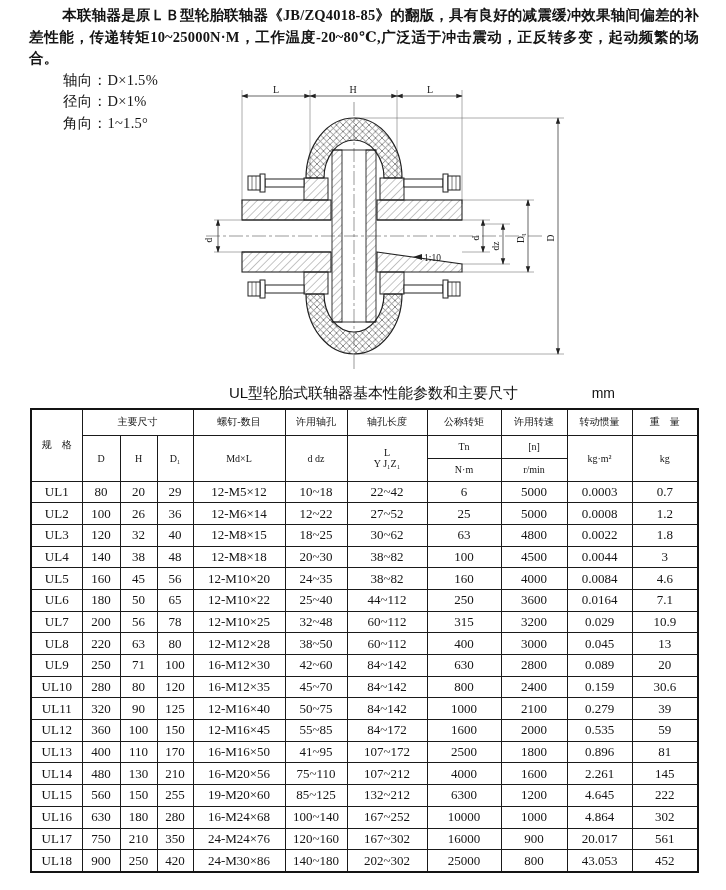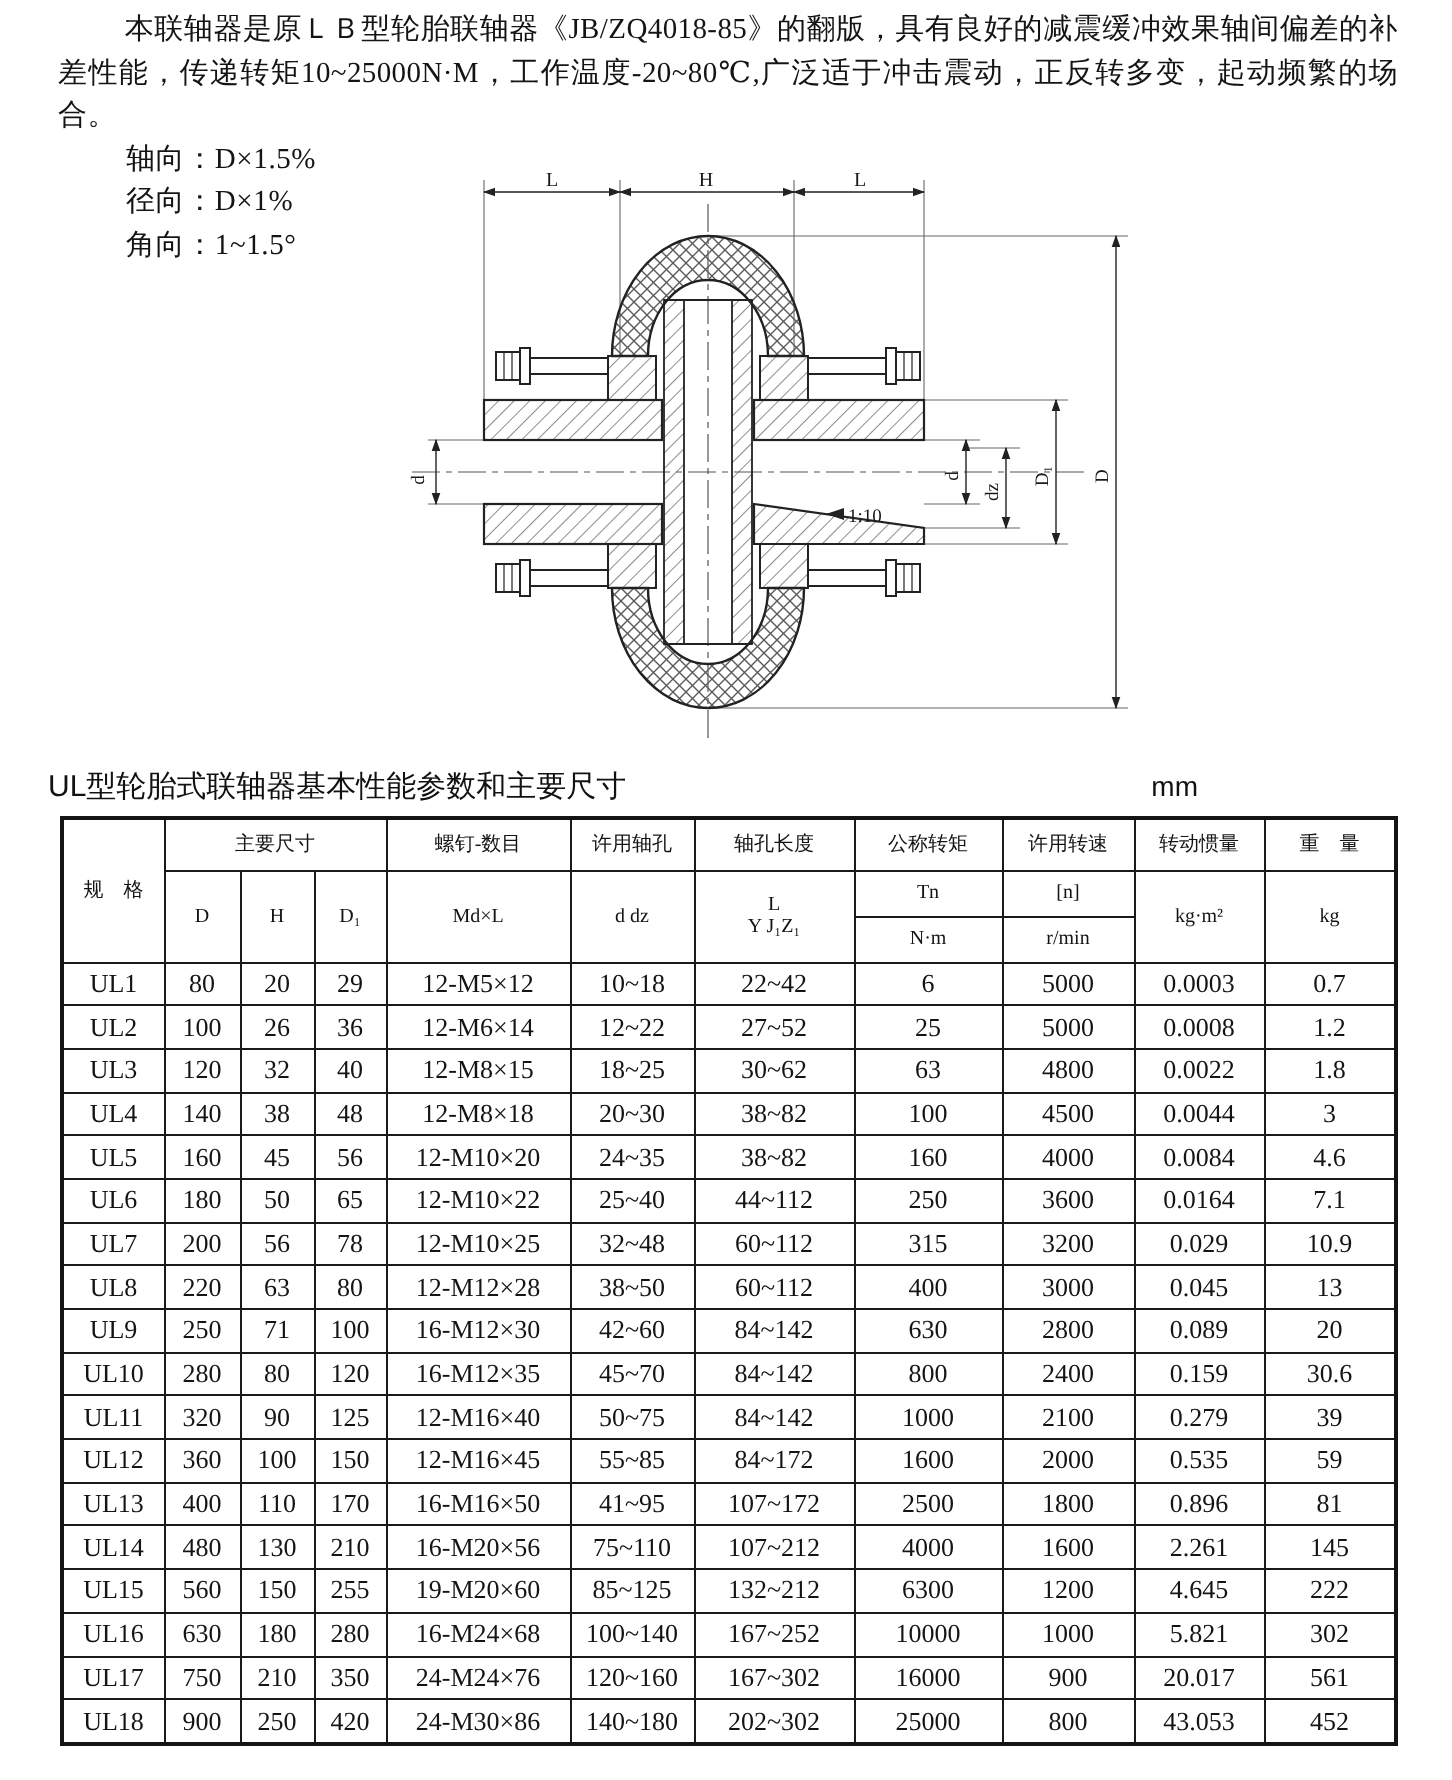--- a/index.html
+++ b/index.html
@@ -3,28 +3,28 @@
 <meta charset="utf-8">
 <style>
   html,body{margin:0;padding:0;background:#ffffff;}
   .page{
     position:relative;width:726px;height:890px;background:#fff;overflow:hidden;
     font-family:"Liberation Serif","DejaVu Serif",serif;color:#141414;
     -webkit-font-smoothing:antialiased;
   }
   
   .intro{position:absolute;top:5px;left:29px;width:670px;font-size:14.5px;line-height:21.5px;}
-  .intro .para{margin:0;text-indent:2.3em;text-align:justify;letter-spacing:0.2px;}
+  .intro .para{margin:0;text-indent:2.3em;text-align:justify;letter-spacing:0.2px;font-weight:bold;}
   .intro .spec{margin:0 0 0 34px;letter-spacing:0.3px;}
   
   .drawing{position:absolute;left:200px;top:86px;}
   .drawing text{font-family:"Liberation Serif","DejaVu Serif",serif;fill:#1a1a1a;}
   
   .tbl-caption{
-    position:absolute;top:384px;left:24px;width:667px;text-align:left;
+    position:absolute;top:384px;left:40px;width:667px;text-align:center;
     font-family:"Liberation Sans","DejaVu Sans",sans-serif;font-size:15px;color:#111;
   }
   .tbl-caption .unit{position:absolute;top:1px;right:92px;font-size:14px;}
   
   table.params{
     position:absolute;top:408px;left:30px;width:667px;
     border-collapse:collapse;table-layout:fixed;
     font-size:13px;color:#141414;border:2px solid #141414;
   }
   table.params th,table.params td{
@@ -426,21 +426,21 @@
         <tr>
           <td>UL16</td>
           <td>630</td>
           <td>180</td>
           <td>280</td>
           <td>16-M24×68</td>
           <td>100~140</td>
           <td>167~252</td>
           <td>10000</td>
           <td>1000</td>
-          <td>5.821</td>
+          <td>4.864</td>
           <td>302</td>
         </tr>
         <tr>
           <td>UL17</td>
           <td>750</td>
           <td>210</td>
           <td>350</td>
           <td>24-M24×76</td>
           <td>120~160</td>
           <td>167~302</td>

